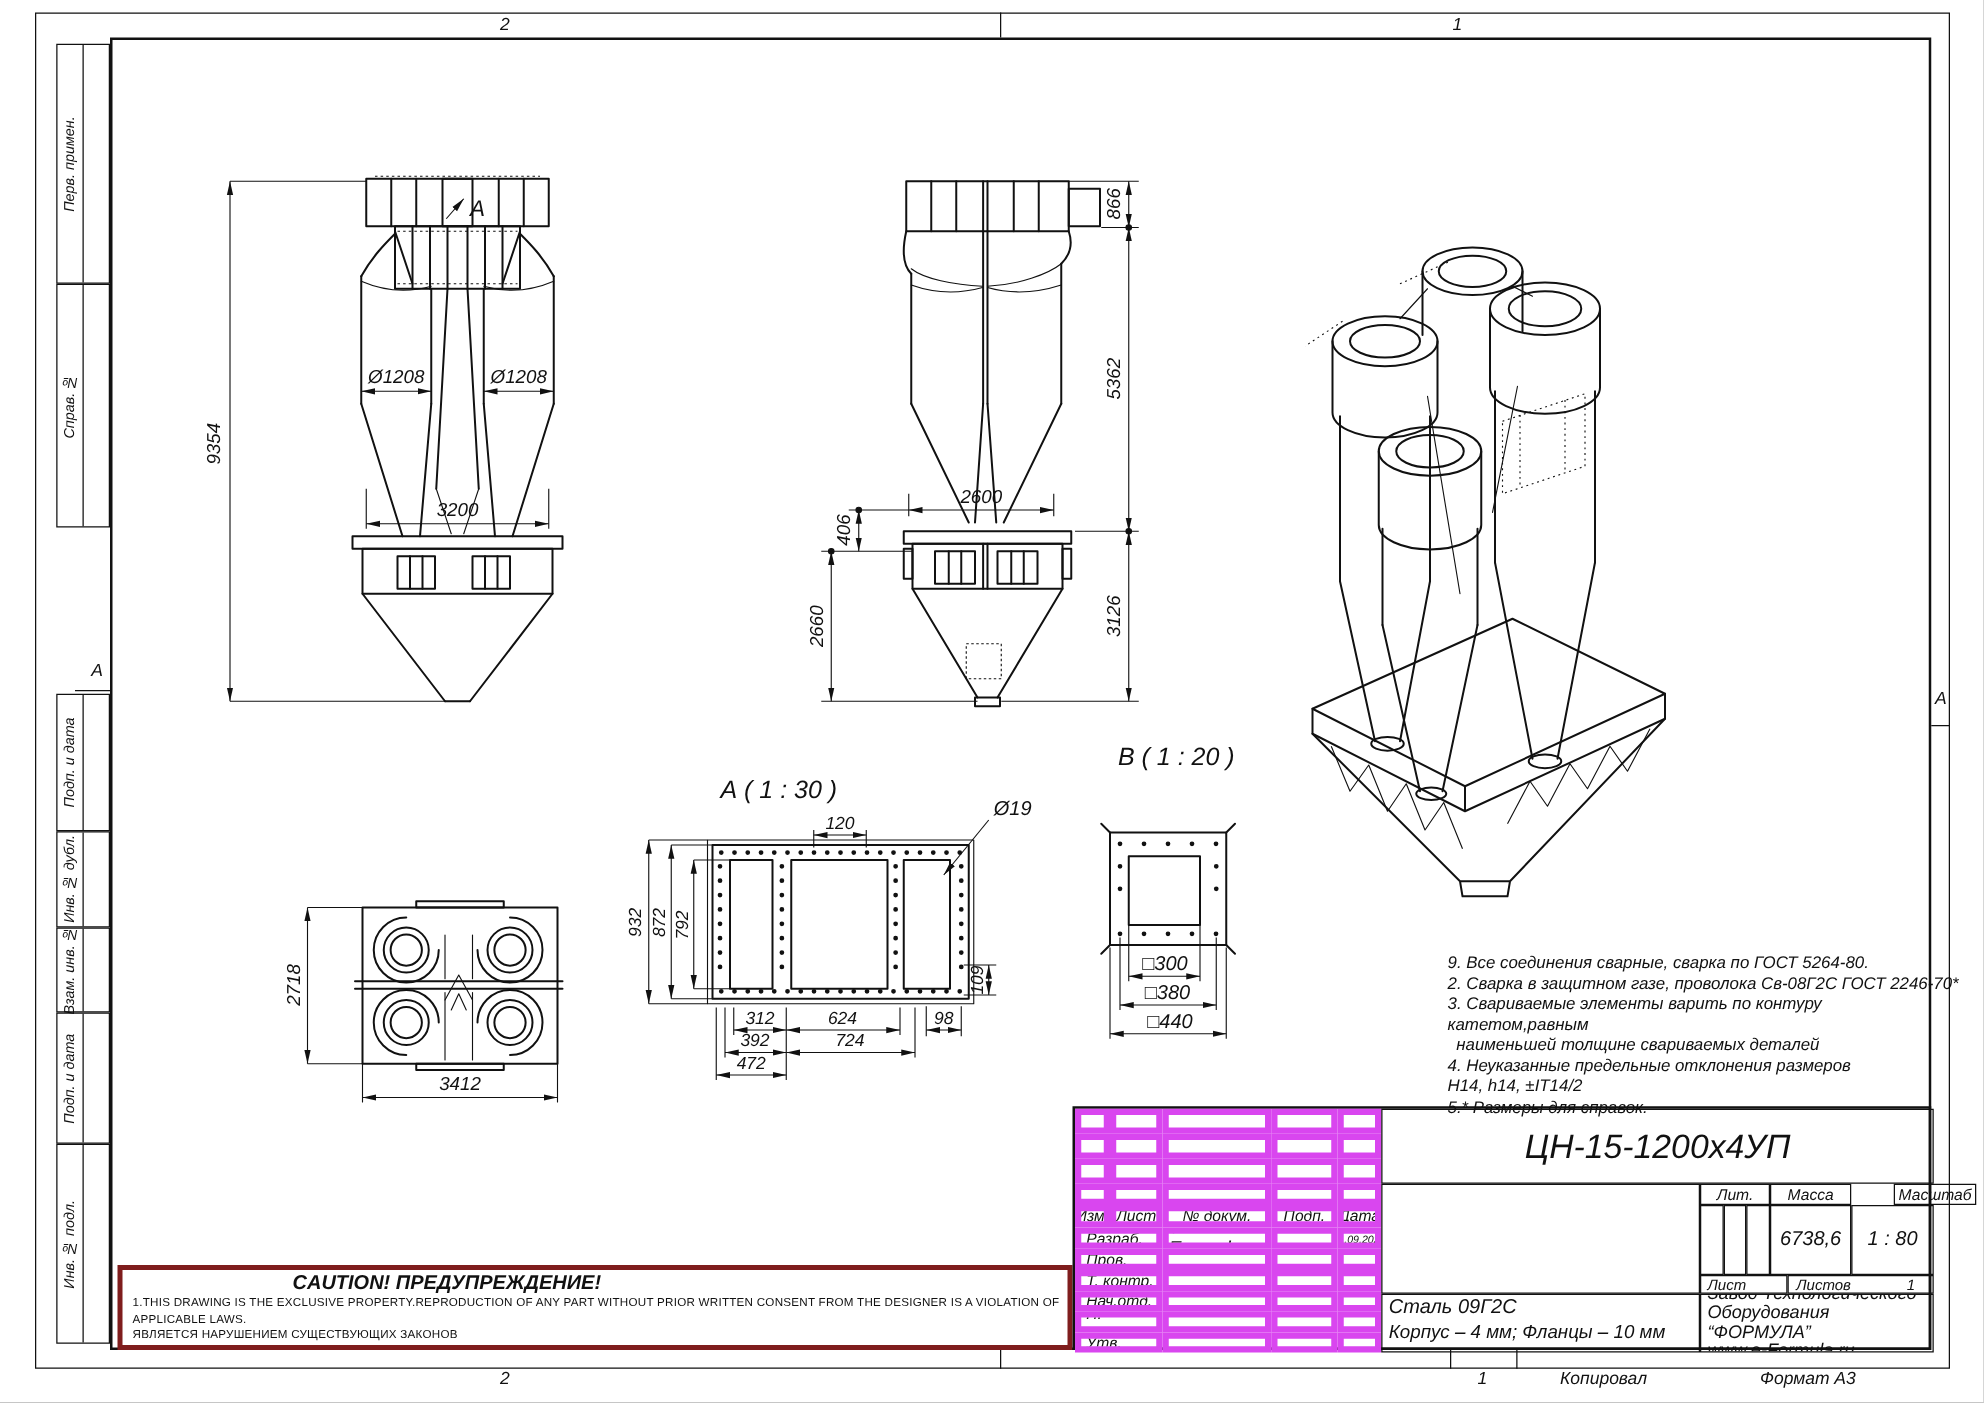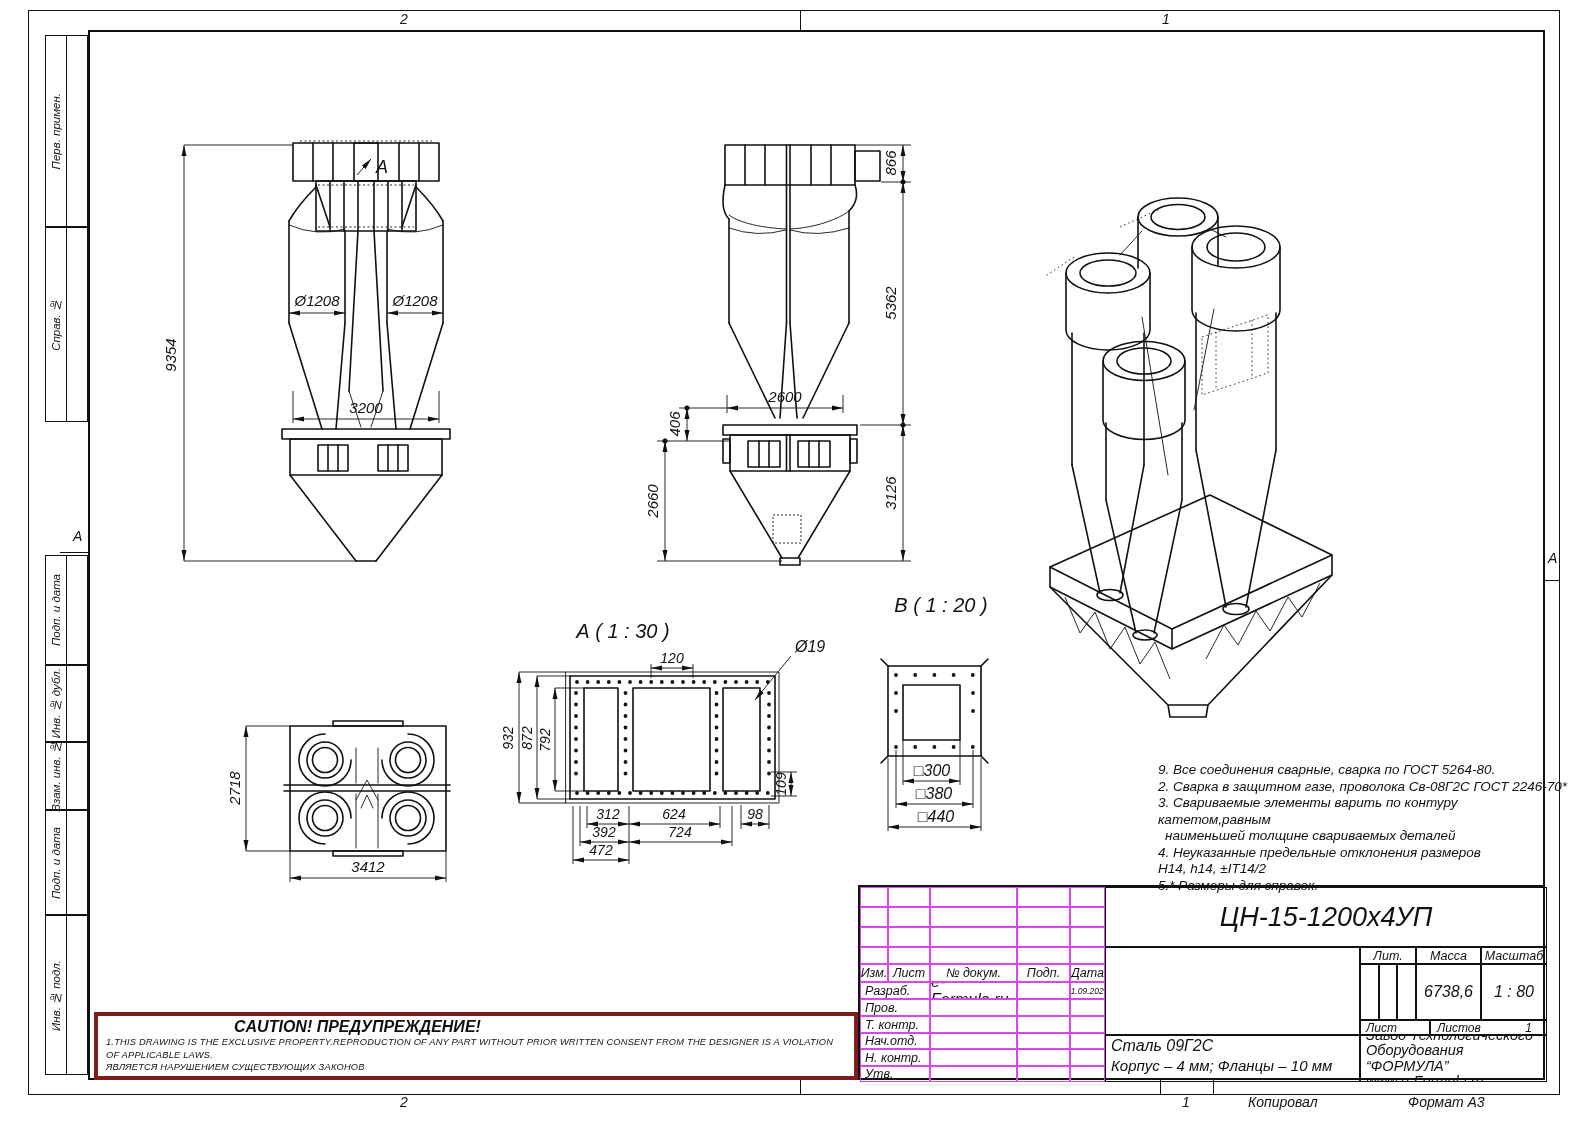--- a/index.html
+++ b/index.html
@@ -16,26 +16,26 @@
 .vlab{writing-mode:vertical-rl;transform:rotate(180deg);font-style:italic;font-size:11.5px;white-space:nowrap}
 svg.view{position:absolute;overflow:visible}
 svg text{font-family:"Liberation Sans",sans-serif;font-style:italic;fill:#111}
 .ol{fill:none;stroke:#111;stroke-width:1.6;stroke-linejoin:round;stroke-linecap:round}
 .tl{fill:none;stroke:#111;stroke-width:0.9;stroke-linejoin:round}
 .dim{fill:none;stroke:#111;stroke-width:0.9}
 .dots{fill:none;stroke:#111;stroke-width:3.8;stroke-linecap:round}
 .notes{position:absolute;left:1158px;top:762px;width:410px;font-style:italic;font-size:13.5px;line-height:16.5px}
 .caution{position:absolute;left:94px;top:1012px;width:764px;height:68px;border:4px solid #7f1d1d;padding:2px 6px 0 8px}
 .caution .h{font-style:italic;font-weight:bold;font-size:16px;margin-left:128px}
-.caution .s{font-style:italic;font-size:9.3px;line-height:12.5px;letter-spacing:.2px}
+.caution .s{font-size:9.3px;line-height:12.5px;letter-spacing:.2px}
 .tb{position:absolute;left:858px;top:885px;width:687px;height:195px;border:2px solid #111;font-style:italic}
 .cell{position:absolute;border:1px solid #111;display:flex;align-items:center;justify-content:center;overflow:hidden}
 .cell.left{justify-content:flex-start;padding-left:5px}
 .grid{position:absolute;left:0;top:0;width:245px;height:195px;display:grid;grid-template-columns:28px 42px 87px 53px 35px;grid-template-rows:20px 20px 20px 17px 18px 17px 17px 17px 16px 17px 16px}
-.grid div{border:1px solid #d946ef;display:flex;align-items:center;justify-content:center;font-size:12.5px;overflow:hidden}
+.grid div{border:5px solid #d946ef;display:flex;align-items:center;justify-content:center;font-size:12.5px;overflow:hidden}
 .grid .lbl{grid-column:1/3;justify-content:flex-start;padding-left:4px}
 .footer{position:absolute;font-style:italic;font-size:14px}
 </style>
 </head>
 <body>
 
 <div class="sheet">
 
   <div class="abs outer" style="left:28px;top:10px;width:1532px;height:1085px"></div>
   <div class="abs frame" style="left:88px;top:30px;width:1457px;height:1050px"></div>
@@ -498,21 +498,21 @@
     </div>
 
     <div class="cell" style="left:245px;top:0;width:442px;height:60px;font-size:27px">ЦН-15-1200х4УП</div>
     <div class="cell" style="left:245px;top:60px;width:255px;height:88px"></div>
     <div class="cell left" style="left:245px;top:148px;width:255px;height:47px;flex-direction:column;align-items:flex-start;justify-content:flex-start;line-height:20px">
       <span style="font-size:16px">Сталь 09Г2С</span>
       <span style="font-size:15px">Корпус – 4 мм; Фланцы – 10 мм</span>
     </div>
     <div class="cell" style="left:500px;top:60px;width:56px;height:17px;font-size:12.5px">Лит.</div>
     <div class="cell" style="left:556px;top:60px;width:65px;height:17px;font-size:12.5px">Масса</div>
-    <div class="cell" style="left:621px;top:60px;width:66px;height:17px;font-size:12.5px">Масштаб</div>
+    <div class="cell" style="left:655px;top:60px;width:66px;height:17px;font-size:12.5px">Масштаб</div>
     <div class="cell" style="left:500px;top:77px;width:19px;height:56px"></div>
     <div class="cell" style="left:519px;top:77px;width:18px;height:56px"></div>
     <div class="cell" style="left:537px;top:77px;width:19px;height:56px"></div>
     <div class="cell" style="left:556px;top:77px;width:65px;height:56px;font-size:16px">6738,6</div>
     <div class="cell" style="left:621px;top:77px;width:66px;height:56px;font-size:16px">1 : 80</div>
     <div class="cell left" style="left:500px;top:133px;width:70px;height:15px;font-size:12px">Лист</div>
     <div class="cell" style="left:570px;top:133px;width:117px;height:15px;font-size:12px;justify-content:space-between;padding:0 14px 0 6px">
       <span>Листов</span>
       <span>1</span>
     </div>

